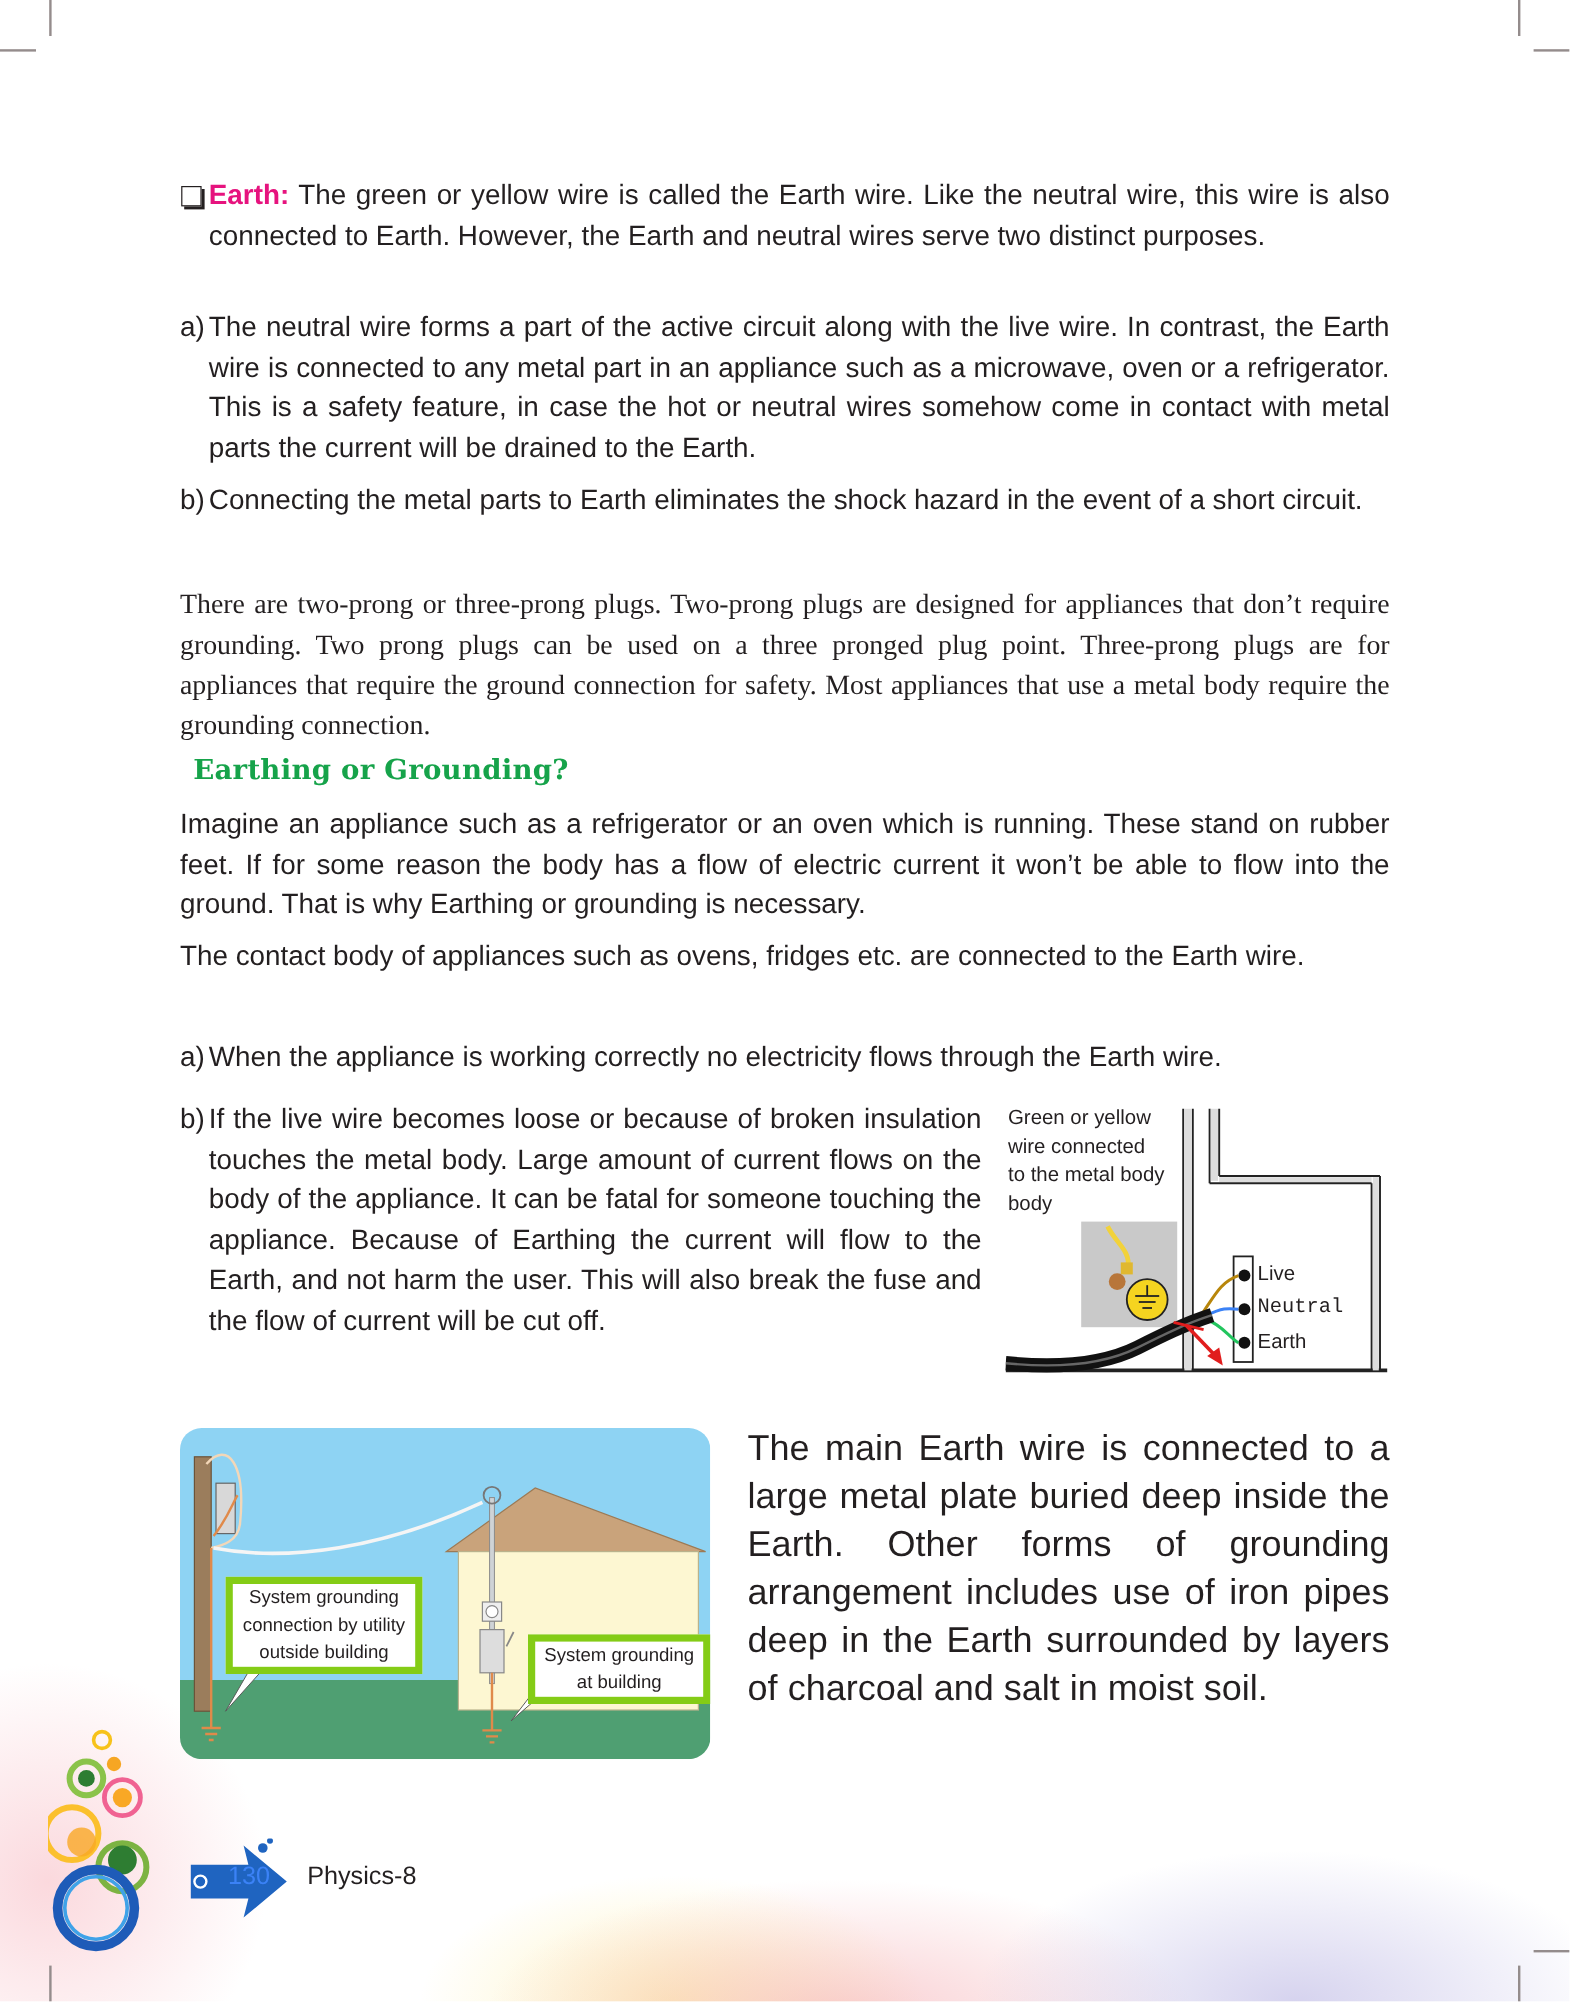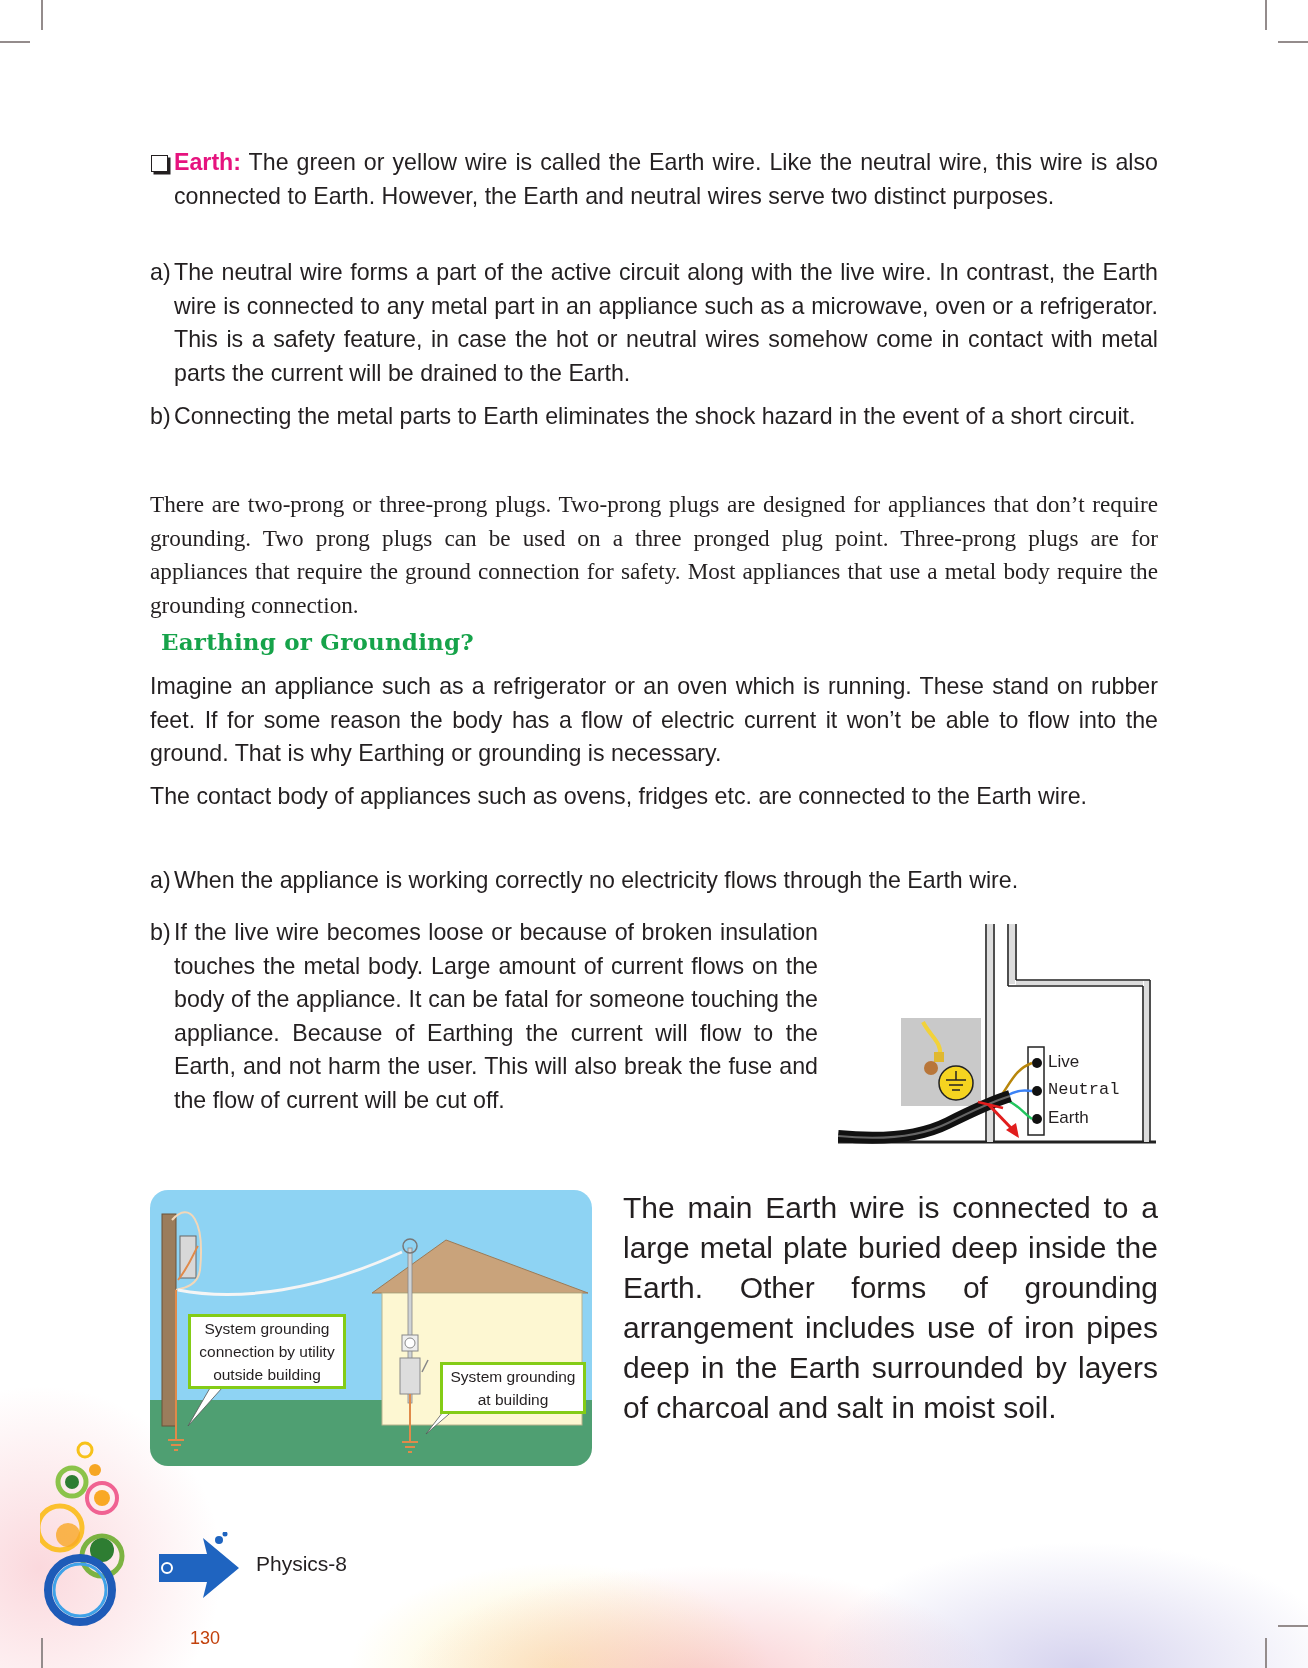--- a/index.html
+++ b/index.html
@@ -36,28 +36,28 @@
     color: #16a34a; letter-spacing: 0.2px;
   }
 
   
   .diag1 { position: absolute; left: 838px; top: 918px; width: 320px; height: 232px; }
   .diag1 .lbl { position: absolute; font-size: 17px; line-height: 23.5px; color: #231f20; }
 
   
   .diag2 { position: absolute; left: 150px; top: 1190px; width: 442px; height: 276px; border-radius: 18px; overflow: hidden;
            box-shadow: 0 0 10px 4px rgba(255,255,255,0.9) inset; }
-  .callout { position: absolute; background: #fff; border: 3px solid #84cc16; font-size: 15.5px; line-height: 23px; text-align: center; color: #231f20; }
+  .callout { position: absolute; background: #fff; border: 6px solid #84cc16; font-size: 15.5px; line-height: 23px; text-align: center; color: #231f20; }
 
   .right-para { position: absolute; left: 623px; top: 1188px; width: 535px; font-size: 30px; line-height: 40px; text-align: justify; }
 
   
   .footer-deco { position: absolute; left: 40px; top: 1440px; width: 200px; height: 200px; }
   .page-badge { position: absolute; left: 155px; top: 1532px; width: 90px; height: 70px; }
-  .page-num { position: absolute; left: 190px; top: 1628px; font-size: 18px; color: #c2410c; }
+  .page-num { position: absolute; left: 190px; top: 1552px; font-size: 21px; color: #3b82f6; }
   .book-name { position: absolute; left: 256px; top: 1552px; font-size: 21px; color: #231f20; }
 </style>
 </head>
 <body>
 
 <div class="bg-wash"></div>
 
 <div class="crop" style="left:41px;top:0;width:2px;height:30px;"></div>
 <div class="crop" style="left:0;top:41px;width:30px;height:2px;"></div>
 <div class="crop" style="left:1265px;top:0;width:2px;height:30px;"></div>
@@ -136,20 +136,26 @@
     <path d="M168 178 C 180 172, 185 172, 194 173" stroke="#3b82f6" stroke-width="2.5" fill="none"></path>
     <path d="M168 182 C 180 186, 186 196, 194 201" stroke="#22c55e" stroke-width="2.5" fill="none"></path>
 
     <path d="M0 218 C 40 222, 80 220, 110 205 C 130 195, 150 185, 172 178" stroke="#111" stroke-width="12" fill="none"></path>
     <path d="M0 218 C 40 222, 80 220, 110 205 C 130 195, 150 185, 172 178" stroke="#666" stroke-width="2" fill="none"></path>
 
     <path d="M150 186 L 175 212" stroke="#e11d1d" stroke-width="3" fill="none"></path>
     <polygon points="181,220 168,212 178,205" fill="#e11d1d"></polygon>
     <line x1="140" y1="184" x2="165" y2="190" stroke="#e11d1d" stroke-width="2.5"></line>
   </svg>
+  <div class="lbl" style="left:2px;top:2px;">
+    <div>Green or yellow</div>
+    <div>wire connected</div>
+    <div>to the metal body</div>
+    <div>body</div>
+  </div>
   <div class="lbl" style="left:210px;top:132px;">Live</div>
   <div class="lbl" style="left:210px;top:160px;font-family:Liberation Mono, monospace;">Neutral</div>
   <div class="lbl" style="left:210px;top:188px;">Earth</div>
 </div>
 
 <div class="diag2">
   <svg width="442" height="276" viewBox="0 0 442 276">
     <rect x="0" y="0" width="442" height="210" fill="#8ed3f3"></rect>
     <rect x="0" y="210" width="442" height="66" fill="#4f9f72"></rect>
 

